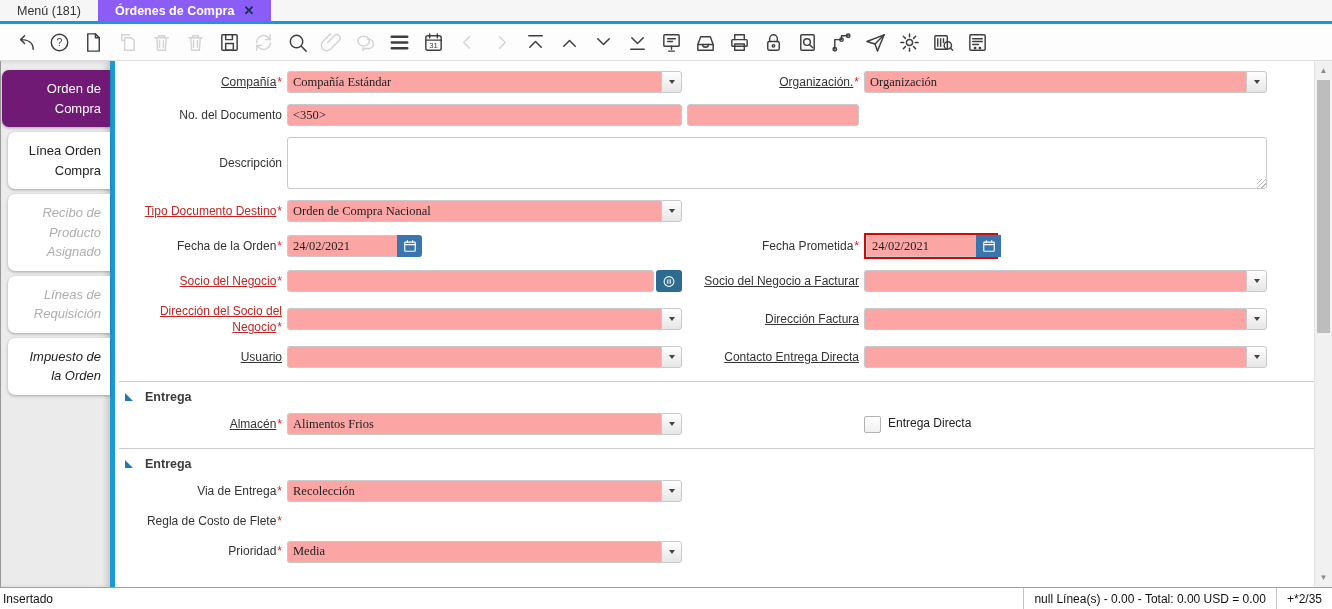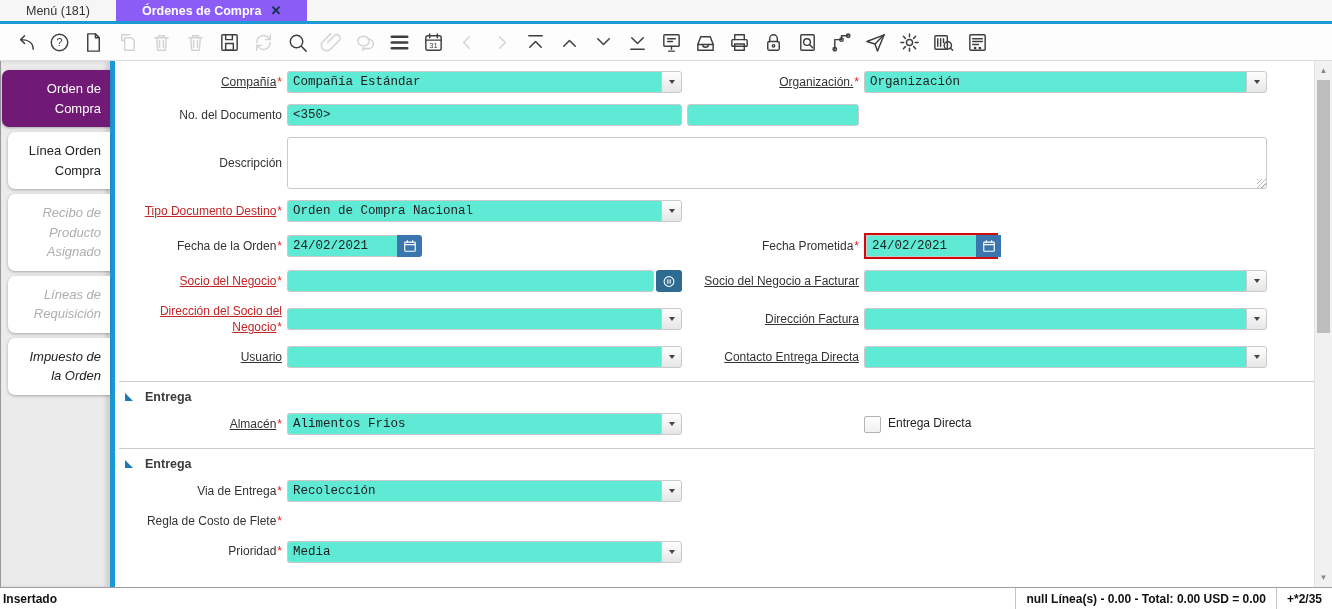--- a/index.html
+++ b/index.html
@@ -1,21 +1,21 @@
 <!DOCTYPE html>
 <html><head>
 <meta charset="utf-8">
 <style>
   html,body{margin:0;padding:0;}
   body{width:1332px;height:609px;overflow:hidden;position:relative;background:#fff;
        font-family:"Liberation Sans",sans-serif;color:#222;}
 
   
   .tabbar{height:21px;background:#f6f6f6;border-bottom:3px solid #1b99d5;display:flex;align-items:stretch;}
-  .wtab{display:flex;align-items:center;gap:9px;padding:0 26px;font-size:12.5px;color:#333;cursor:pointer;}
+  .wtab{display:flex;align-items:center;gap:9px;padding:0 17px;font-size:12.5px;color:#333;cursor:pointer;}
   .wtab.active{background:#8b5cf6;color:#fff;font-weight:bold;}
   .closex{color:#0d3349;font-weight:bold;font-size:13px;line-height:1;cursor:pointer;}
 
   
   .toolbar{height:36px;background:#fdfdfd;border-bottom:1px solid #dcdcdc;display:flex;align-items:center;gap:9px;padding-left:13px;}
   .tbtn{width:25px;height:25px;display:flex;align-items:center;justify-content:center;color:#3e3e3e;cursor:pointer;flex:none;}
   .tbtn.disabled{color:#d3d3d3;cursor:default;}
   .tbtn svg{width:23px;height:23px;}
 
   
@@ -31,22 +31,22 @@
   .content{flex:1;padding:10px 0 12px 4px;overflow:hidden;position:relative;background:#fff;}
 
   .frow{display:grid;grid-template-columns:163px 395px 172px 403px;column-gap:5px;align-items:center;margin-bottom:11px;}
   .flabel{font-size:12px;text-align:right;color:#333;line-height:1.35;justify-self:end;align-self:center;}
   .flabel .lab{color:#333;}
   .flabel.link .lab{text-decoration:underline;}
   .flabel.mand .lab{text-decoration:underline;color:#c22525;}
   .req{color:#e02020;margin-left:1px;}
 
   .ctl{display:flex;height:22px;align-items:stretch;}
-  .txt{flex:1;min-width:0;border:1px solid #c9c9c9;border-radius:3px;padding:0 5px;background:#5eead4;color:#222;
-       font-family:Liberation Mono, monospace;font-size:12.5px;outline:none;}
+  .txt{flex:1;min-width:0;border:1px solid #c9c9c9;border-radius:3px;padding:0 5px;background:#fca5a5;color:#222;
+       font-family:Liberation Serif, serif;font-size:12.5px;outline:none;}
   .sel .txt{border-radius:3px 0 0 3px;border-right:none;}
   .dd{width:21px;border:1px solid #c9c9c9;border-radius:0 3px 3px 0;background:linear-gradient(#fefefe,#e6e6e6);
       display:flex;align-items:center;justify-content:center;cursor:pointer;padding:0;flex:none;}
   .ddarrow{width:0;height:0;border-left:3.5px solid transparent;border-right:3.5px solid transparent;border-top:4.5px solid #444;}
 
   .date{width:130px;}
   .date .txt{width:99px;flex:none;border-radius:3px 0 0 3px;border-right:none;}
   .calbtn{width:25px;border:none;border-radius:0 3px 3px 0;background:#3a76ad;display:flex;align-items:center;
           justify-content:center;cursor:pointer;padding:0;flex:none;}
   .redwrap{display:inline-flex;border:2px solid #ce0b0b;width:134px;height:26px;box-sizing:border-box;}
@@ -71,21 +71,21 @@
 
   
   .vscroll{width:17px;background:#f1f1f1;border-left:1px solid #e2e2e2;position:relative;flex:none;cursor:pointer;}
   .sarrow{position:absolute;left:0;right:0;text-align:center;font-size:8px;color:#8b8b8b;height:13px;line-height:13px;}
   .sarrow.up{top:3px;}
   .sarrow.down{bottom:4px;}
   .sthumb{position:absolute;left:2px;right:2px;top:19px;height:253px;background:#bdbdbd;}
 
   
   .statusbar{position:absolute;left:0;right:0;bottom:0;height:21px;background:#fff;border-top:1px solid #9f9f9f;
-             display:flex;align-items:stretch;font-size:12px;font-weight:bold;color:#111;}
+             display:flex;align-items:stretch;font-size:12px;font-weight:normal;color:#111;}
   .sbleft{flex:1;display:flex;align-items:center;padding-left:3px;}
   .sbcell{display:flex;align-items:center;padding:0 10px;border-left:1px solid #c4c4c4;}
 </style>
 </head>
 <body>
 
 <div class="tabbar">
   <div class="wtab">
     <span>Menú (181)</span>
   </div>

